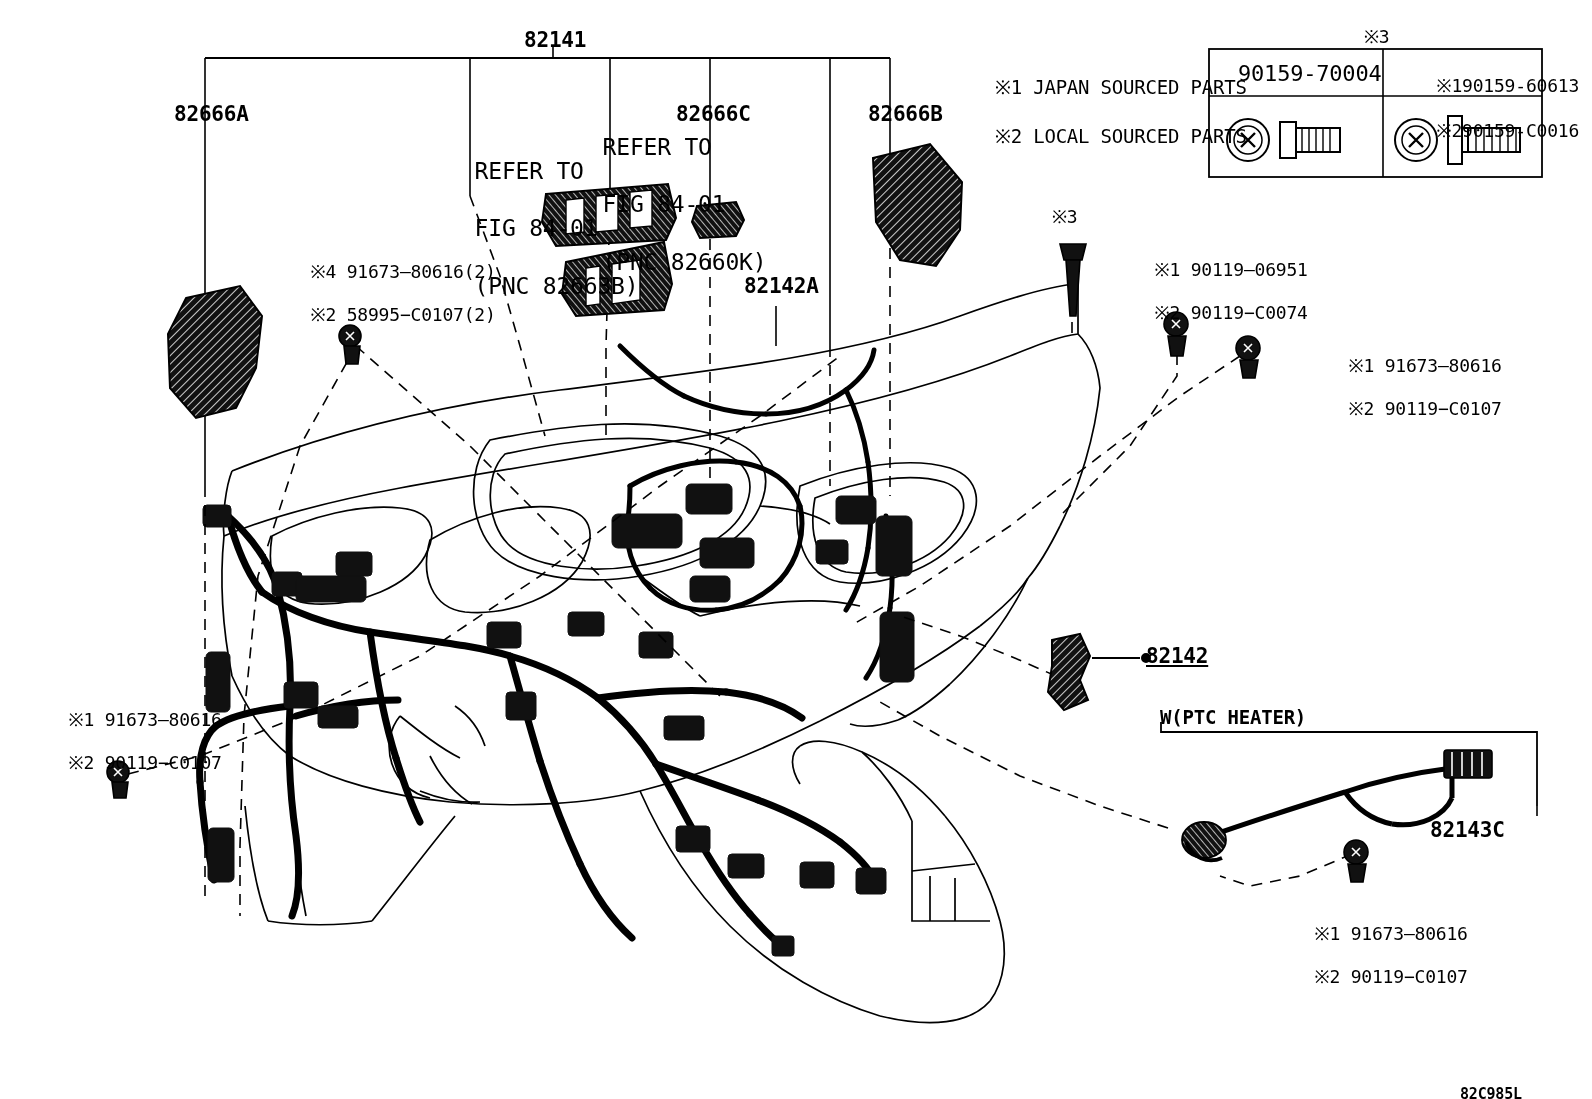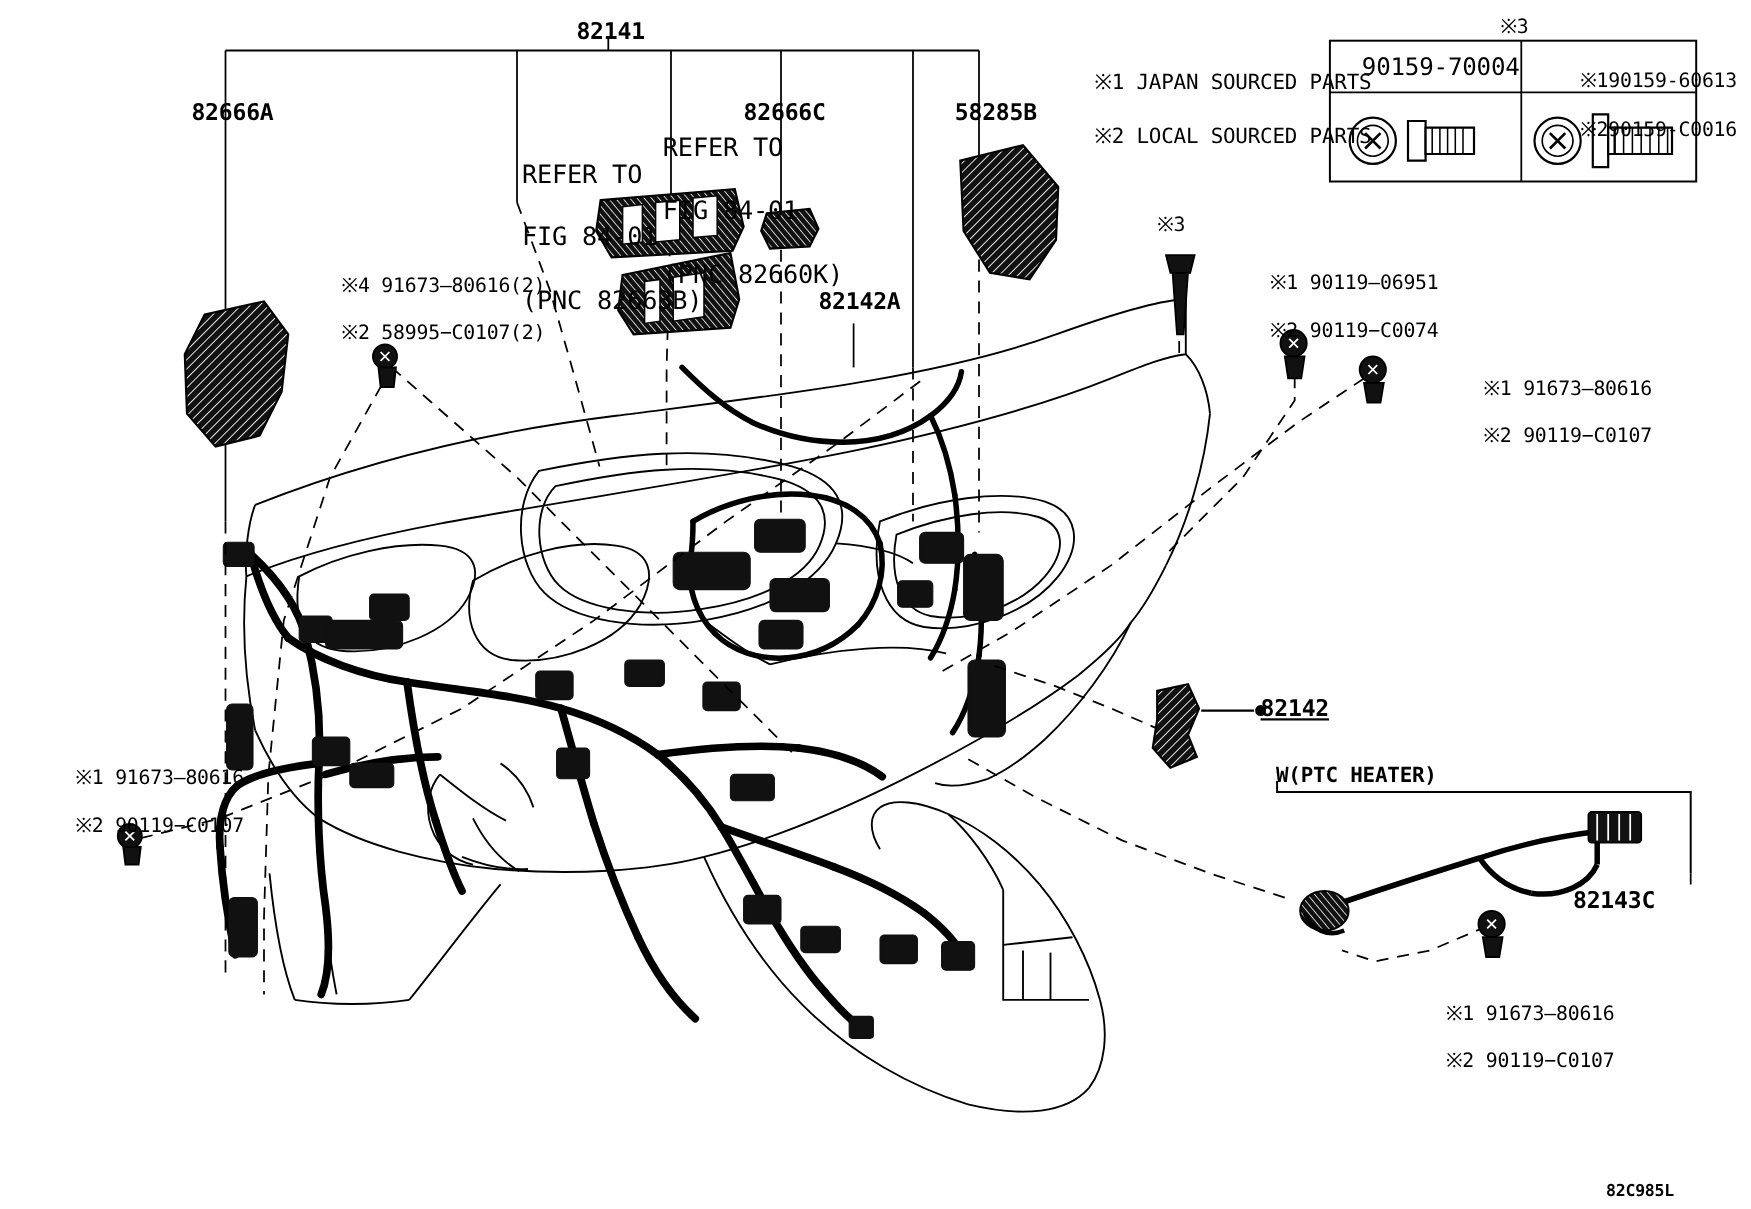--- a/index.html
+++ b/index.html
@@ -10,21 +10,21 @@
   body {
     width: 1592px;
     height: 1099px;
     position: relative;
     overflow: hidden;
     font-family: "DejaVu Sans Mono", monospace;
     color: #000000;
   }
   #diagram-root {
     position: absolute;
-    left: 0; top: 4px;
+    left: 0; top: 16px;
     width: 1592px;
     height: 787px;
   }
   svg.art {
     position: absolute;
     left: 0; top: 0;
     width: 1592px;
     height: 1099px;
   }
   .lbl {
@@ -365,21 +365,21 @@
 
       <g stroke="#000" stroke-width="1.6">
         <path d="M1537 790 L 1537 800"></path>
       </g>
     </g>
   </svg>
 
   <div class="lbl pn" style="left:524px; top:12px;">82141</div>
   <div class="lbl pn" style="left:174px; top:86px;">82666A</div>
   <div class="lbl pn" style="left:676px; top:86px;">82666C</div>
-  <div class="lbl pn" style="left:868px; top:86px;">58285B</div>
+  <div class="lbl pn" style="left:868px; top:86px;">82666B</div>
   <div class="lbl pn" style="left:744px; top:258px;">82142A</div>
   <div class="lbl pn" style="left:1146px; top:628px;text-decoration:underline;">82142</div>
   <div class="lbl pn" style="left:1430px; top:802px;">82143C</div>
 
   <div class="lbl refer" style="left:420px; top:112px;">
     <span>REFER TO</span><br>
     <span>FIG 84-01</span><br>
     <span>(PNC 82663B)</span>
   </div>
 

